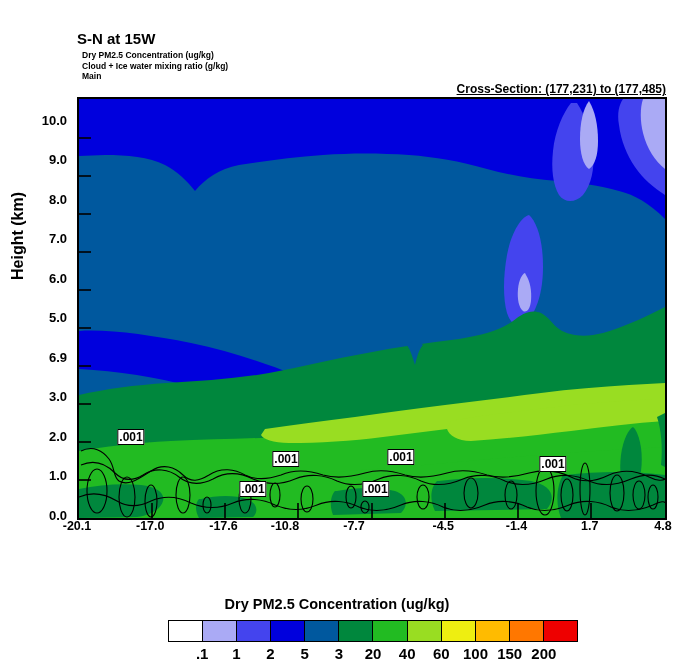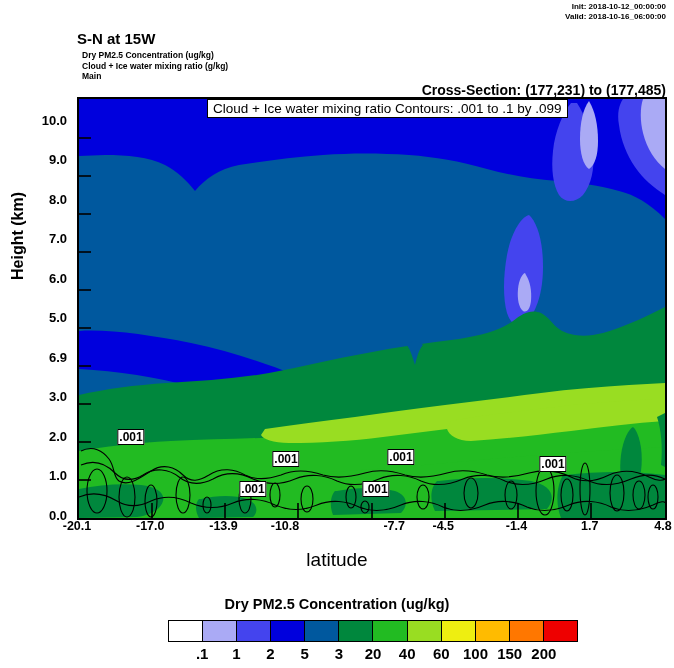--- a/index.html
+++ b/index.html
@@ -22,21 +22,21 @@
     line-height:10px;
   }
   #meta div{white-space:nowrap;}
 
   #field-block{
     left:82px;top:50px;font-size:8.5px;font-weight:bold;line-height:10.5px;
   }
   #field-block div{white-space:nowrap;}
 
   #xsec{
-    right:8px;top:82px;font-size:14px;font-weight:bold;white-space:nowrap;
+    right:8px;top:82px;font-size:12px;font-weight:bold;white-space:nowrap;text-decoration:underline;
   }
 
   
   #plot-frame{
     left:77px;top:97px;width:586px;height:419px;
     border:2px solid #000;box-sizing:content-box;
     overflow:hidden;background:#00589e;
   }
   #plot-svg{display:block;width:586px;height:419px;}
 
@@ -88,24 +88,20 @@
     font-size:15px;font-weight:bold;
   }
 </style>
 </head>
 <body>
 
 <div id="root">
 
   <div class="abs" id="title-main">S-N at 15W</div>
 
-  <div class="abs" id="meta">
-    <div>Init: 2018-10-12_00:00:00</div>
-    <div>Valid: 2018-10-16_06:00:00</div>
-  </div>
 
   <div class="abs" id="field-block">
     <div>Dry PM2.5 Concentration   (ug/kg)</div>
     <div>Cloud + Ice water mixing ratio   (g/kg)</div>
     <div>Main</div>
   </div>
 
   <div class="abs" id="xsec">Cross-Section: (177,231) to (177,485)</div>
 
   <div class="abs" id="plot-frame">
@@ -265,49 +261,47 @@
 
   <div id="contour-label-layer">
       <div class="abs" style="left: 131px; top: 437px; background: rgb(255, 255, 255); border: 1px solid rgb(0, 0, 0); padding: 0px 1px; font-size: 12px; font-weight: bold; line-height: 14px; transform: translate(-50%, -50%); white-space: nowrap;">.001</div>
       <div class="abs" style="left: 286px; top: 459px; background: rgb(255, 255, 255); border: 1px solid rgb(0, 0, 0); padding: 0px 1px; font-size: 12px; font-weight: bold; line-height: 14px; transform: translate(-50%, -50%); white-space: nowrap;">.001</div>
       <div class="abs" style="left: 253px; top: 489px; background: rgb(255, 255, 255); border: 1px solid rgb(0, 0, 0); padding: 0px 1px; font-size: 12px; font-weight: bold; line-height: 14px; transform: translate(-50%, -50%); white-space: nowrap;">.001</div>
       <div class="abs" style="left: 401px; top: 457px; background: rgb(255, 255, 255); border: 1px solid rgb(0, 0, 0); padding: 0px 1px; font-size: 12px; font-weight: bold; line-height: 14px; transform: translate(-50%, -50%); white-space: nowrap;">.001</div>
       <div class="abs" style="left: 376px; top: 489px; background: rgb(255, 255, 255); border: 1px solid rgb(0, 0, 0); padding: 0px 1px; font-size: 12px; font-weight: bold; line-height: 14px; transform: translate(-50%, -50%); white-space: nowrap;">.001</div>
       <div class="abs" style="left: 553px; top: 464px; background: rgb(255, 255, 255); border: 1px solid rgb(0, 0, 0); padding: 0px 1px; font-size: 12px; font-weight: bold; line-height: 14px; transform: translate(-50%, -50%); white-space: nowrap;">.001</div>
     </div>
 
-  <div id="contour-title">Cloud + Ice water mixing ratio Contours: .001 to .1 by .099</div>
 
   <div id="ytick-layer">
       <div class="abs ytick-label" style="top: 516px;">0.0</div>
       <div class="abs ytick-label" style="top: 476.472px;">1.0</div>
       <div class="abs ytick-label" style="top: 436.943px;">2.0</div>
       <div class="abs ytick-label" style="top: 397.415px;">3.0</div>
       <div class="abs ytick-label" style="top: 357.887px;">6.9</div>
       <div class="abs ytick-label" style="top: 318.358px;">5.0</div>
       <div class="abs ytick-label" style="top: 278.83px;">6.0</div>
       <div class="abs ytick-label" style="top: 239.302px;">7.0</div>
       <div class="abs ytick-label" style="top: 199.774px;">8.0</div>
       <div class="abs ytick-label" style="top: 160.245px;">9.0</div>
       <div class="abs ytick-label" style="top: 120.717px;">10.0</div>
     </div>
   <div class="abs" id="ylabel">Height (km)</div>
 
   <div id="xtick-layer">
       <div class="abs xtick-label" style="left: 77px;">-20.1</div>
       <div class="abs xtick-label" style="left: 150.25px;">-17.0</div>
-      <div class="abs xtick-label" style="left: 223.5px;">-13.9</div>
+      <div class="abs xtick-label" style="left: 223.5px;">-17.6</div>
       <div class="abs xtick-label" style="left: 285px;">-10.8</div>
-      <div class="abs xtick-label" style="left: 375px; text-align: right;">-7.7</div>
+      <div class="abs xtick-label" style="left: 354px;">-7.7</div>
       <div class="abs xtick-label" style="left: 443.25px; text-align: center;">-4.5</div>
       <div class="abs xtick-label" style="left: 516.5px;">-1.4</div>
       <div class="abs xtick-label" style="left: 589.75px;">1.7</div>
       <div class="abs xtick-label" style="left: 663px;">4.8</div>
     </div>
-  <div class="abs" id="xlabel">latitude</div>
 
   <div class="abs" id="cbar-title">Dry PM2.5 Concentration  (ug/kg)</div>
   <div class="abs" id="cbar-wrap">
       <div class="cbar-cell" style="background: rgb(255, 255, 255);"></div>
       <div class="cbar-cell" style="background: rgb(170, 170, 245);"></div>
       <div class="cbar-cell" style="background: rgb(68, 68, 238);"></div>
       <div class="cbar-cell" style="background: rgb(0, 0, 221);"></div>
       <div class="cbar-cell" style="background: rgb(0, 88, 158);"></div>
       <div class="cbar-cell" style="background: rgb(0, 135, 61);"></div>
       <div class="cbar-cell" style="background: rgb(34, 187, 34);"></div>

